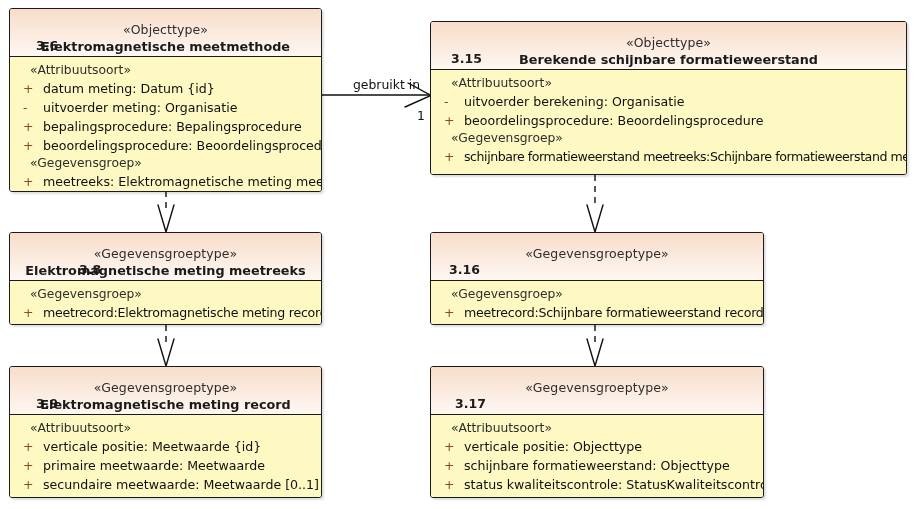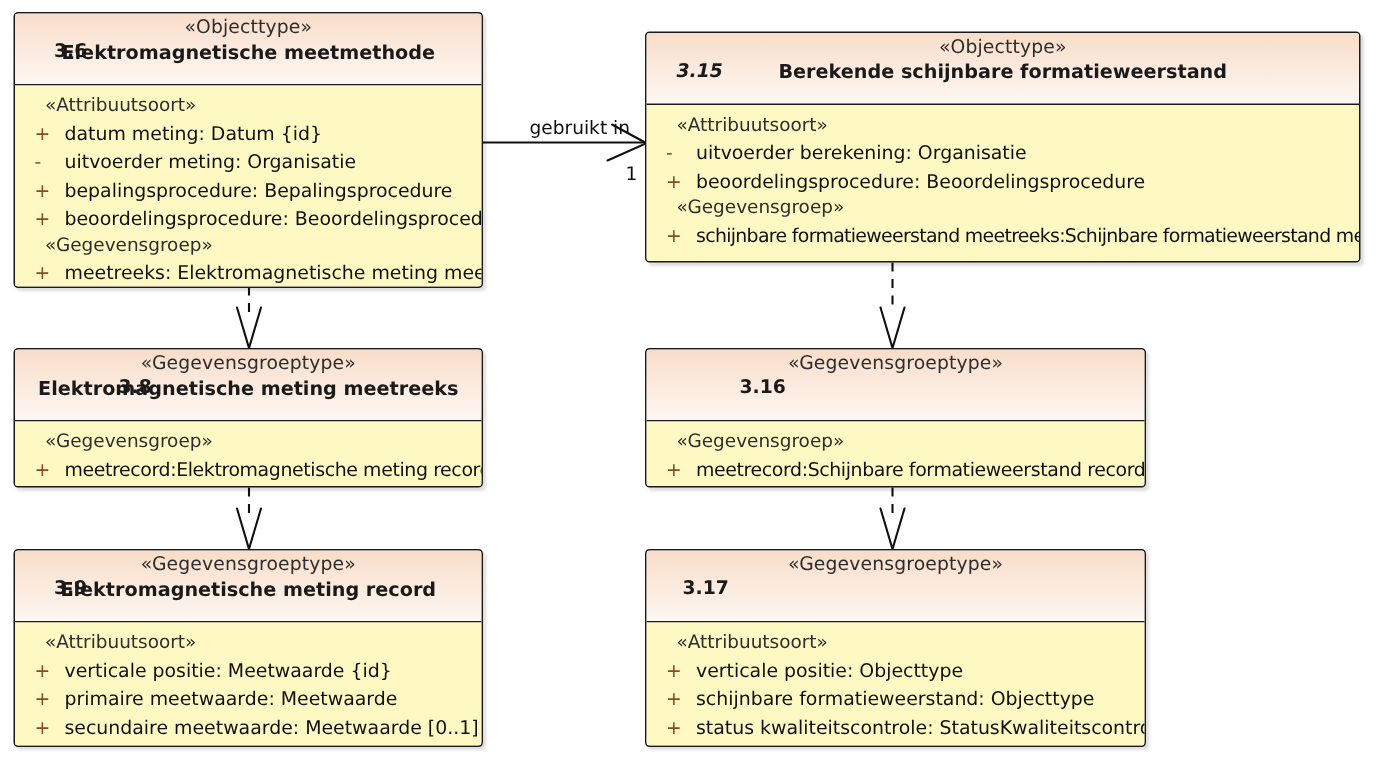--- a/index.html
+++ b/index.html
@@ -30,21 +30,21 @@
     border: 1.4px solid #1a1a1a;
     border-radius: 3px;
     background: #fdf6f0;
     box-shadow: 2px 2px 2px rgba(0,0,0,0.13);
     overflow: hidden;
   }
   .uml-header {
     box-sizing: border-box;
     border-bottom: 1.4px solid #1a1a1a;
     background: linear-gradient(to bottom, #f8ddc9 0%, #fbe9dc 45%, #fdf7f2 100%);
-    padding: 1px 6px 6px 6px;
+    padding: 13px 6px 6px 6px;
     text-align: center;
   }
   .stereotype {
     font-size: 12.5px;
     color: #2d2d2d;
     line-height: 15px;
     letter-spacing: 0.1px;
     white-space: nowrap;
   }
   .title-row {
@@ -187,21 +187,21 @@
         <span class="attr-vis">+</span>
         <span class="attr-text">meetreeks: Elektromagnetische meting meetreeks</span>
       </div>
     </div>
   </div>
 
   <div class="uml-class" style="left:430px; top:21px; width:477px; height:154px;">
     <div class="uml-header" style="height:48px;">
       <div class="stereotype">«Objecttype»</div>
       <div class="title-row">
-        <span class="cls-num" style="left:14px;font-style:italic;">3.15</span>
+        <span class="cls-num" style="left:14px;">3.15</span>
         <span class="cls-name">Berekende schijnbare formatieweerstand</span>
       </div>
     </div>
     <div class="uml-body" style="height:104px;">
       <div class="compartment-label">«Attribuutsoort»</div>
       <div class="attr-row">
         <span class="attr-vis">-</span>
         <span class="attr-text">uitvoerder berekening: Organisatie</span>
       </div>
       <div class="attr-row">
@@ -230,21 +230,21 @@
         <span class="attr-vis">+</span>
         <span class="attr-text tight">meetrecord:Elektromagnetische meting record [1..*]</span>
       </div>
     </div>
   </div>
 
   <div class="uml-class" style="left:430px; top:232px; width:334px; height:93px;">
     <div class="uml-header" style="height:48px;">
       <div class="stereotype">«Gegevensgroeptype»</div>
       <div class="title-row">
-        <span class="cls-num" style="left:12px;margin-left:44px;">3.16</span>
+        <span class="cls-num" style="left:12px;">3.16</span>
       </div>
     </div>
     <div class="uml-body" style="height:43px;">
       <div class="compartment-label">«Gegevensgroep»</div>
       <div class="attr-row">
         <span class="attr-vis">+</span>
         <span class="attr-text tight">meetrecord:Schijnbare formatieweerstand record [1..*]</span>
       </div>
     </div>
   </div>

